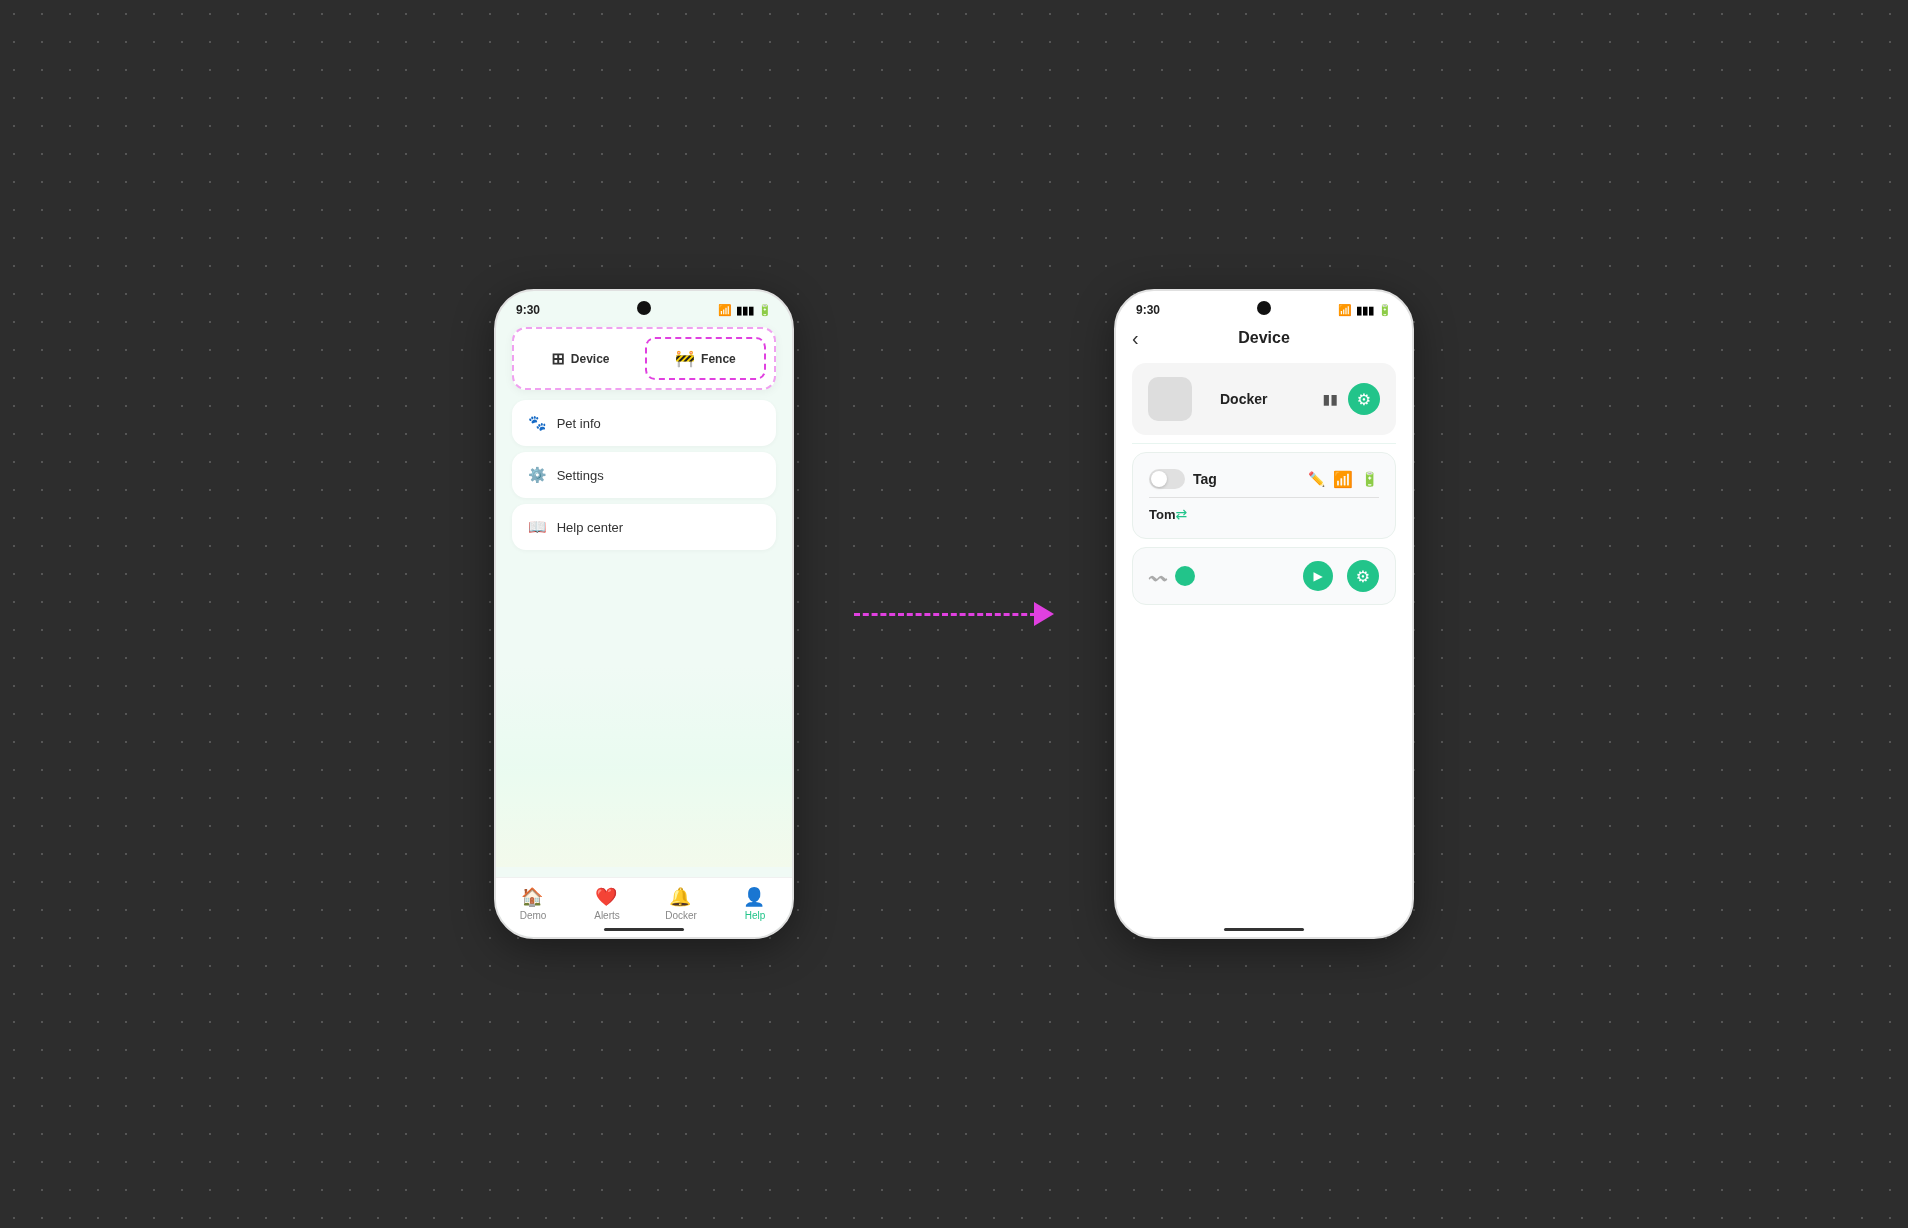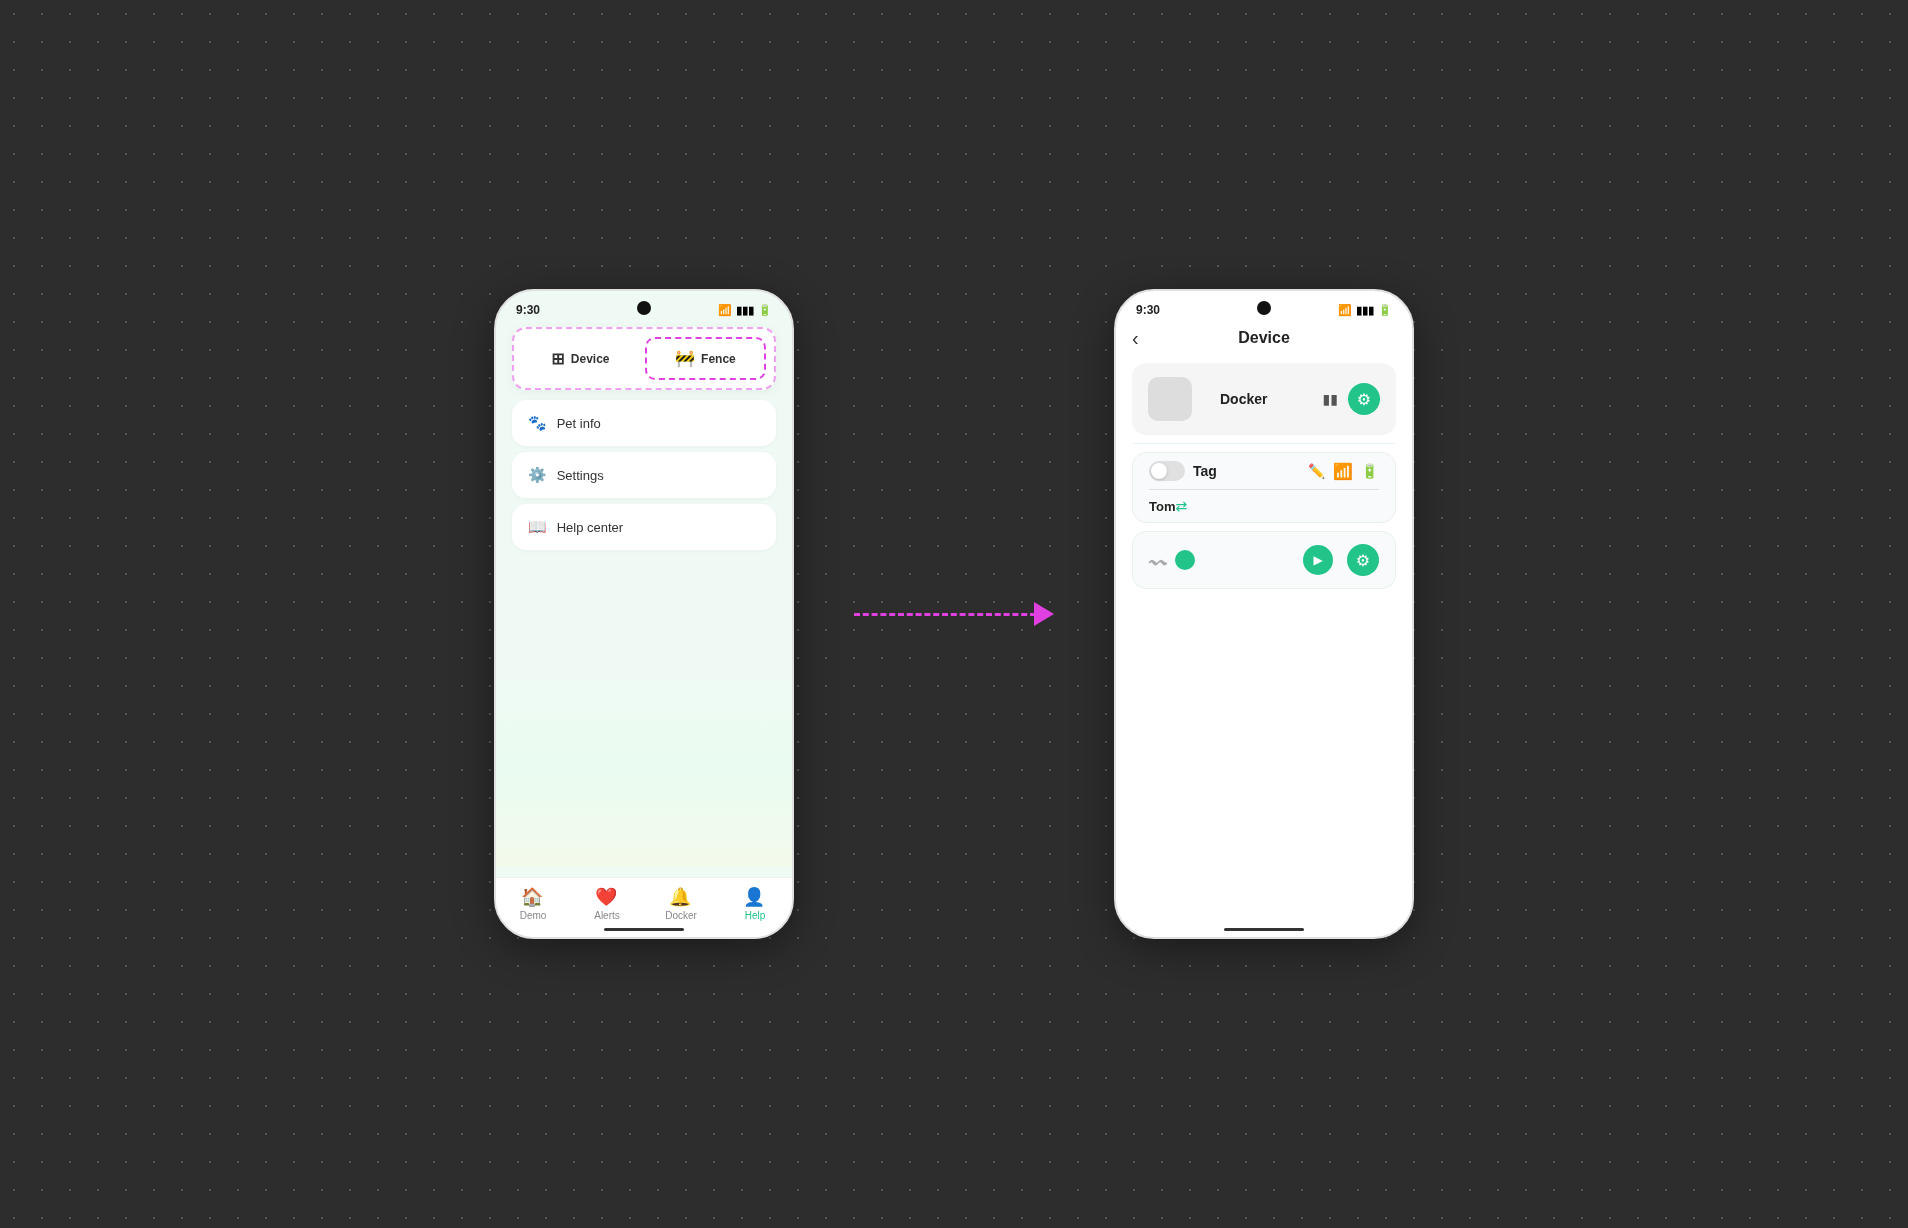--- a/index.html
+++ b/index.html
@@ -307,21 +307,21 @@
 
     .divider {
       height: 1px;
       background: #e8f5f0;
       margin: 4px 16px;
     }
 
     .tag-card {
       background: #f9fafb;
       border-radius: 14px;
-      padding: 4px 16px;
+      padding: 12px 16px;
       margin: 8px 16px;
       border: 1px solid #e8f0ec;
     }
 
     .tag-row {
       display: flex;
       align-items: center;
       gap: 8px;
       padding: 4px 0;
     }

